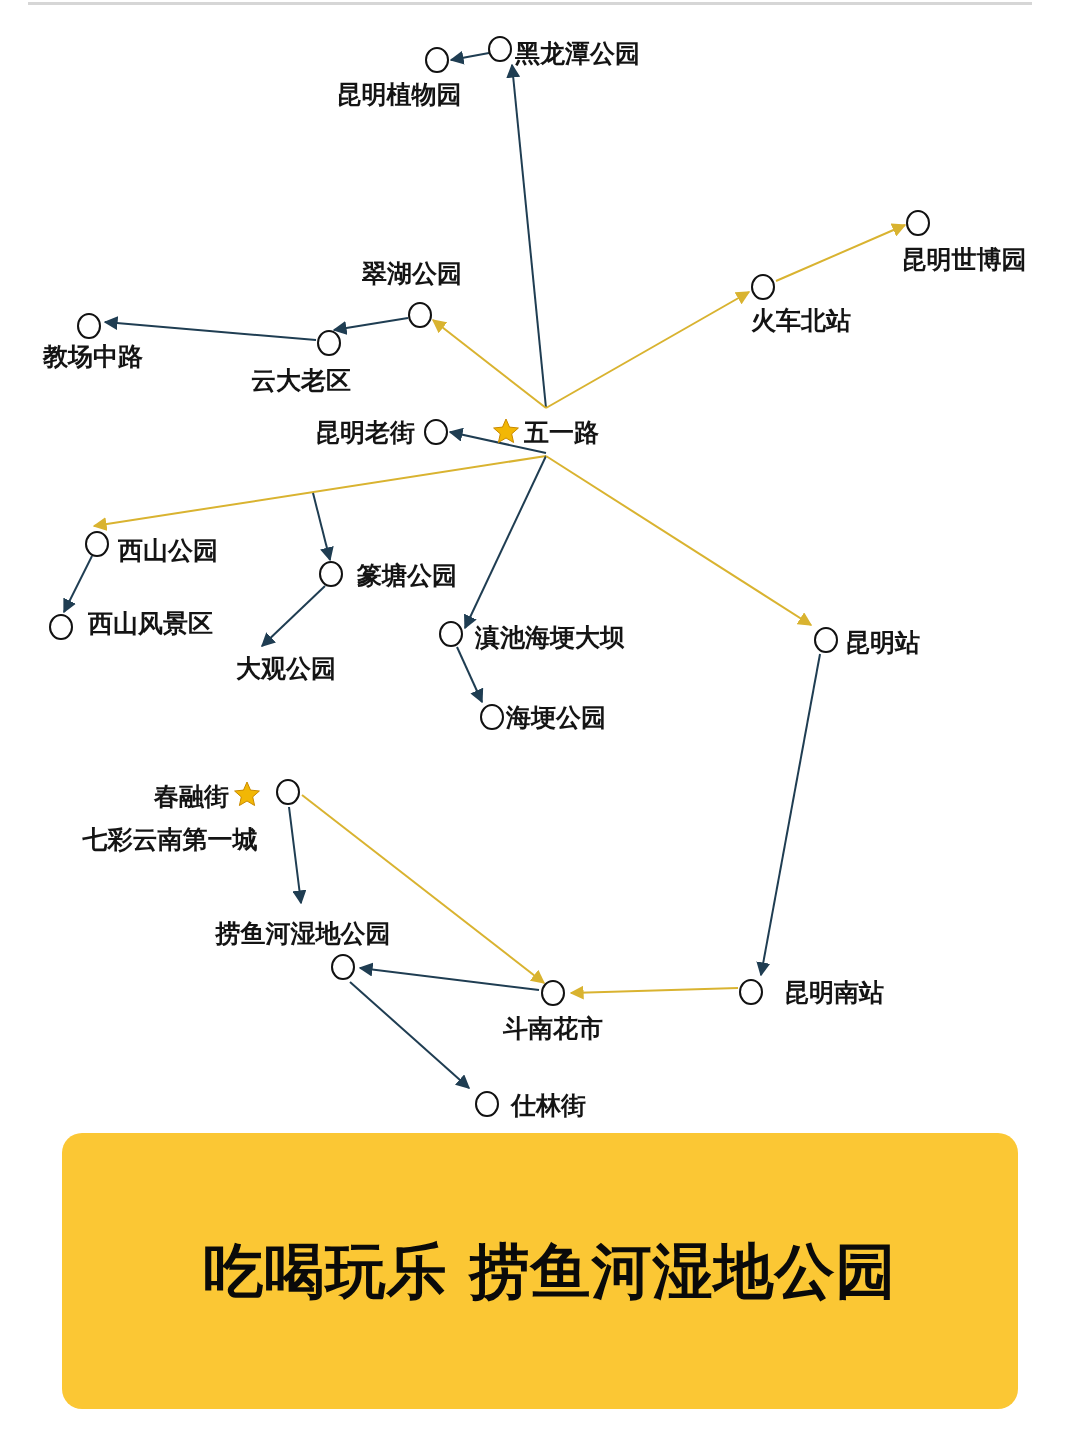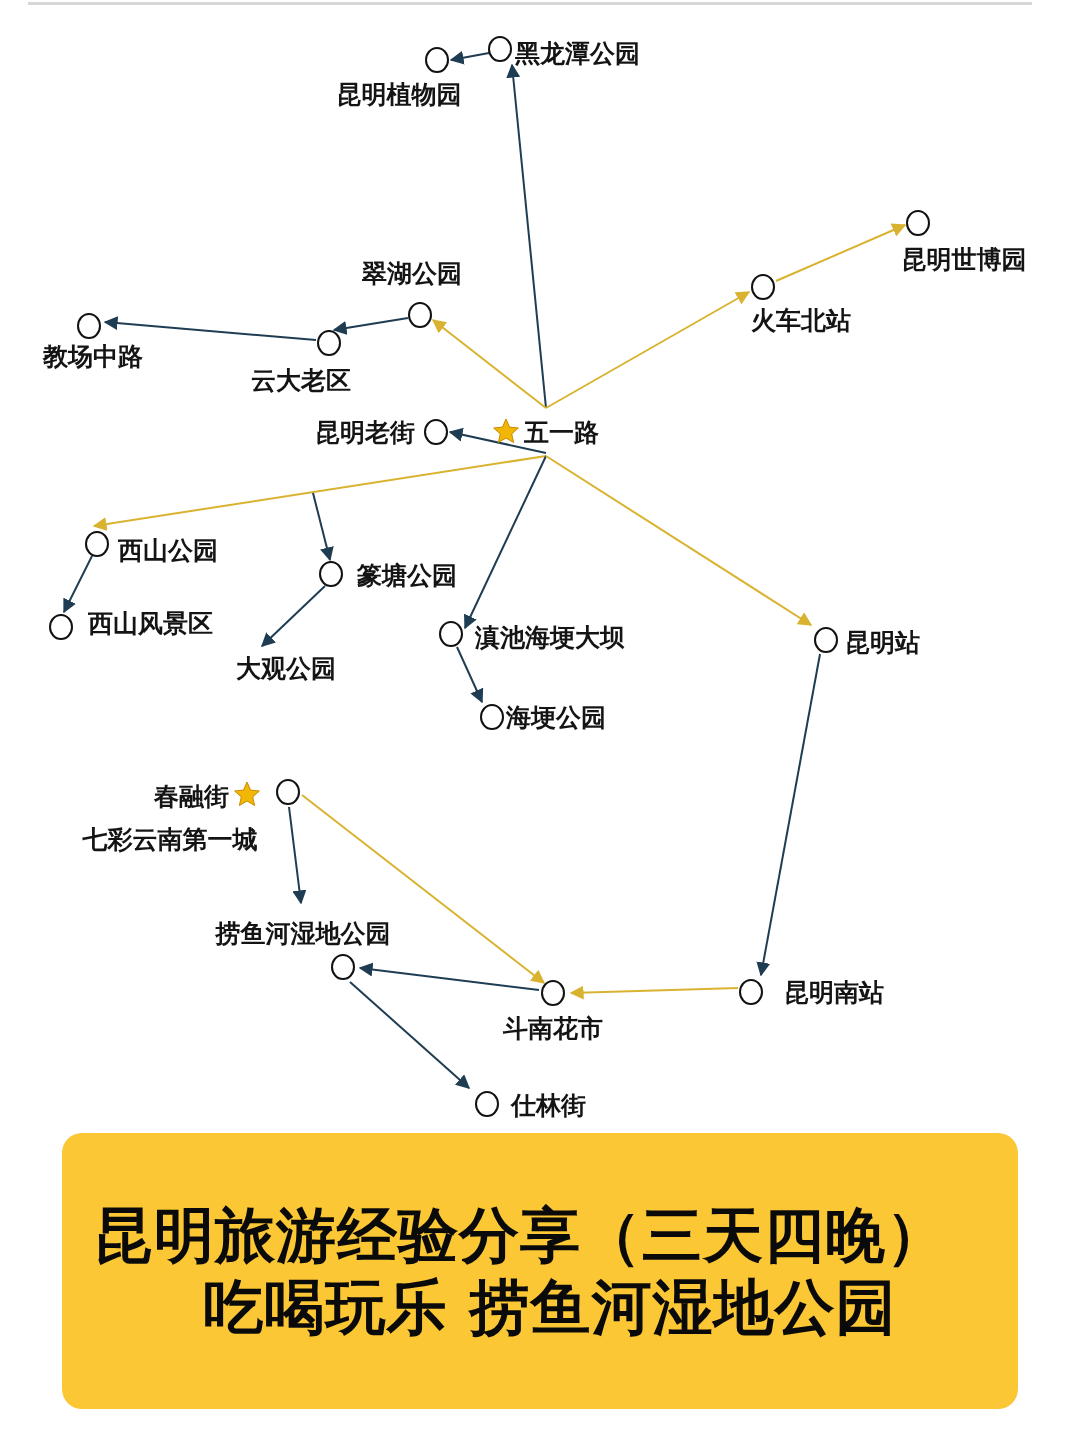--- a/index.html
+++ b/index.html
@@ -141,15 +141,14 @@
         <text x="553" y="1037" text-anchor="middle" class="node-label">斗南花市</text>
       </g>
       <g>
         <ellipse cx="487" cy="1104" rx="11" ry="12" fill="#ffffff" stroke="#111111" stroke-width="2"></ellipse>
         <text x="511" y="1114" text-anchor="start" class="node-label">仕林街</text>
       </g>
     </g>
 </svg>
 
 <div class="banner">
-  <div class="banner-line l1">昆明旅游经验分享（三天四晚）</div>
   <div class="banner-line l3">吃喝玩乐  捞鱼河湿地公园</div>
 </div>
 
 </body></html>

